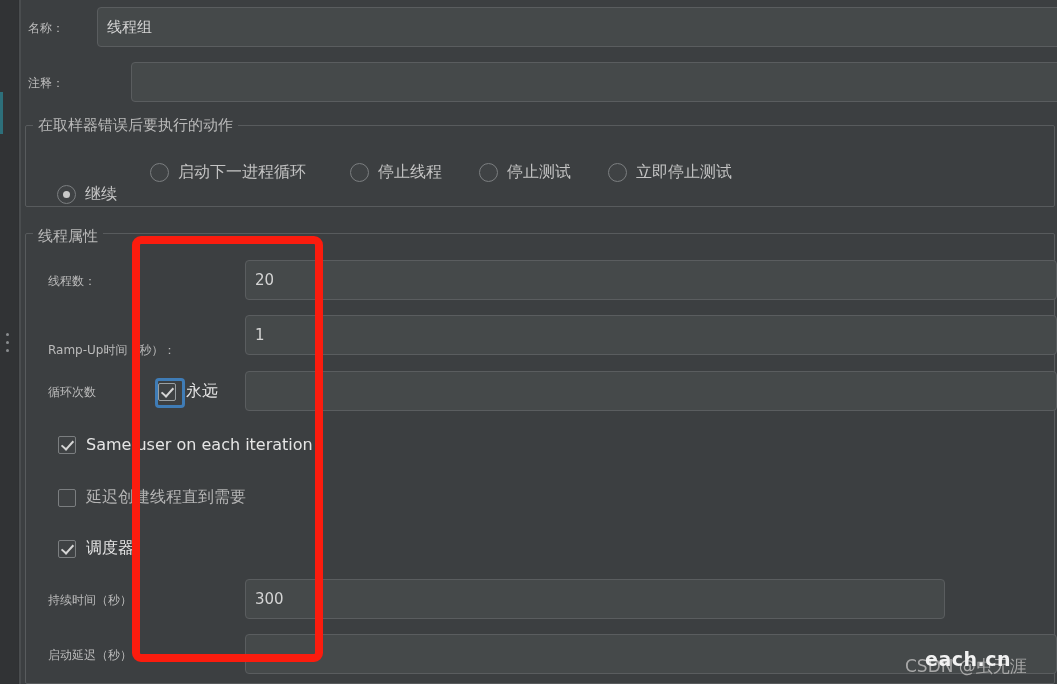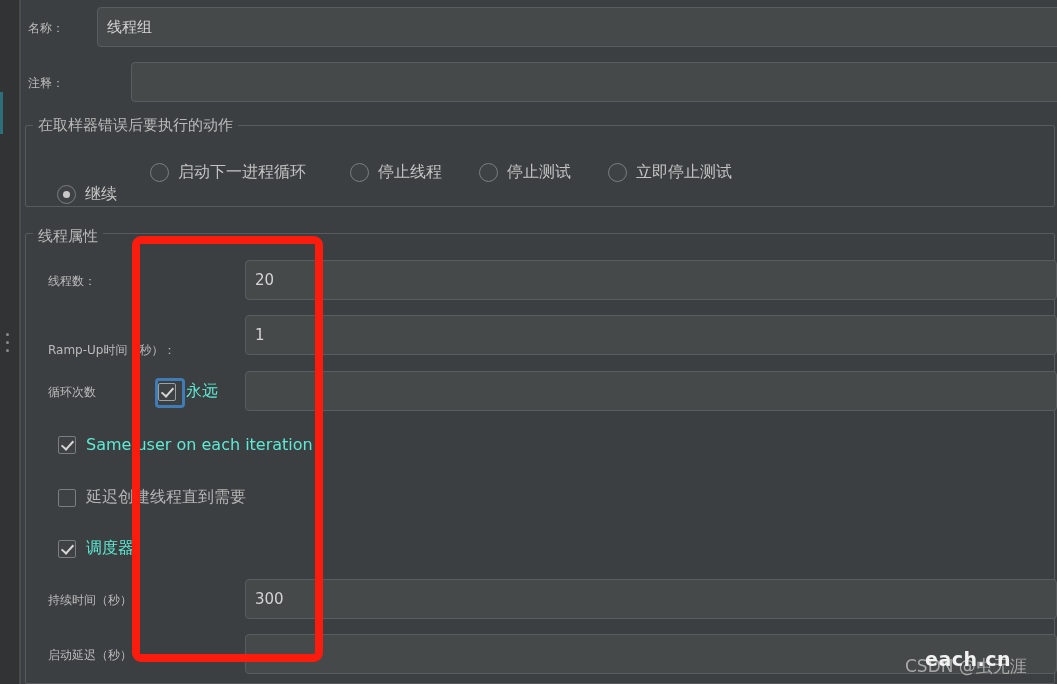--- a/index.html
+++ b/index.html
@@ -170,21 +170,21 @@
   .cb.focus .ring {
     position: absolute;
     left: 0; top: 0;
     width: 30px; height: 30px;
     border: 3px solid #3f7cb6;
     border-radius: 4px;
     box-sizing: border-box;
     pointer-events: none;
   }
   .cb .cl {
-    color: #5eead4;
+    color: #e5e5e5;
     font-size: 16px;
     margin-left: 10px;
   }
   .cb.off .cl { color: #b4b4b4; }
 
   
   .redbox {
     position: absolute;
     border: 8px solid #fb1c0e;
     border-radius: 9px;
@@ -286,21 +286,21 @@
     <span class="box"></span>
     <span class="cl">Same user on each iteration</span>
   </div>
 
   <div class="cb on" style="left:58px; top:538px;text-align:center;">
     <span class="box"></span>
     <span class="cl">调度器</span>
   </div>
 
   <div class="lbl" style="left:48px; top:590px;">持续时间（秒）</div>
-  <div class="field" style="left:245px; top:579px; width:812px; height:40px;">300</div>
+  <div class="field" style="left:245px; top:579px; width:700px; height:40px;">300</div>
 
   <div class="lbl" style="left:48px; top:645px;">启动延迟（秒）</div>
   <div class="field" style="left:245px; top:634px; width:812px; height:40px;"></div>
 
   <div class="redbox" style="left:132px; top:236px; width:191px; height:426px;"></div>
 
   <div class="wm-main" style="left:925px; top:648px;">each.cn</div>
   <div class="wm-sub" style="left:905px; top:655px;">CSDN @虫无涯</div>
 
 </div>

